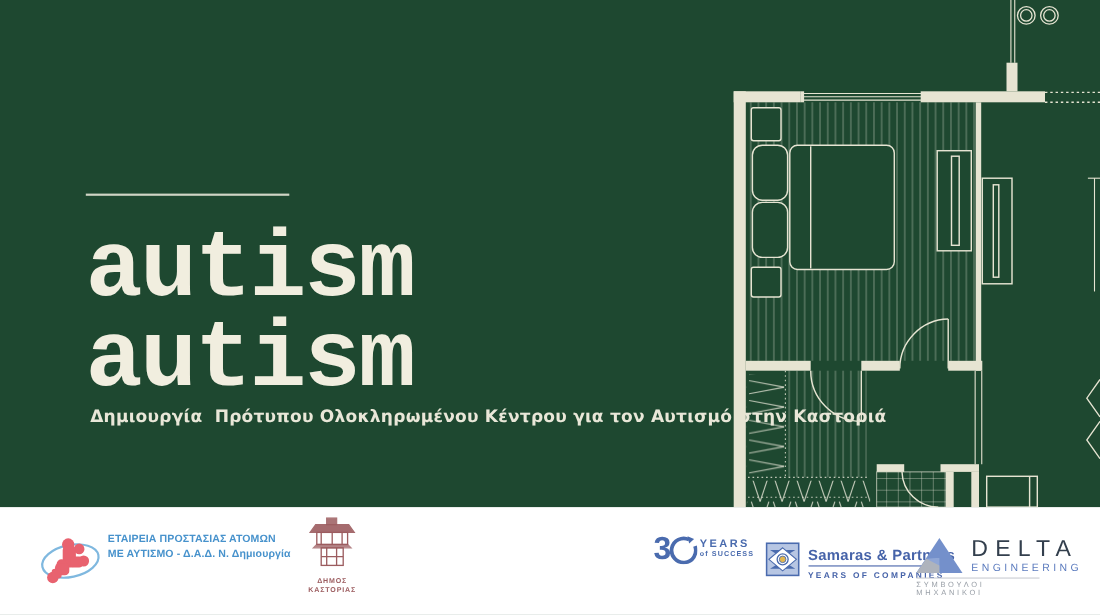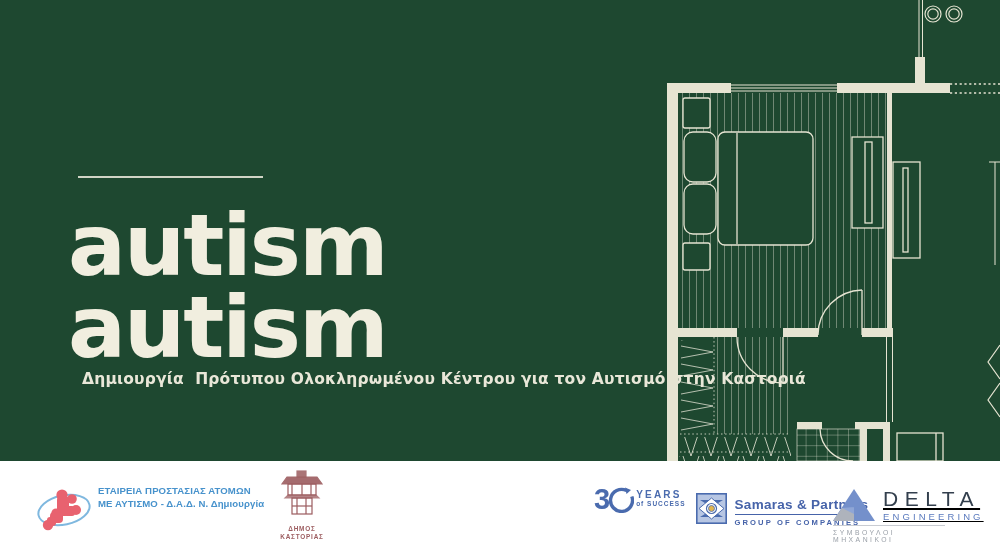--- a/index.html
+++ b/index.html
@@ -1,19 +1,19 @@
 <!DOCTYPE html>
 <html><head>
 <meta charset="utf-8">
 <style>
   html,body{margin:0;padding:0;background:#555;}
   .stage{position:relative;width:1000px;height:559px;overflow:hidden;background:#1E4830;font-family:"DejaVu Sans",sans-serif;}
   
   .hero-rule{position:absolute;left:78px;top:176px;width:185px;height:2px;background:rgba(240,237,223,.85);}
-  .main-title{position:absolute;left:68px;top:204px;margin:0;font-size:86px;line-height:82px;font-weight:bold;letter-spacing:-2px;color:#F1EEDF;}
+  .main-title{position:absolute;left:78px;top:204px;margin:0;font-size:86px;line-height:82px;font-weight:bold;letter-spacing:-2px;color:#F1EEDF;font-family:Liberation Mono, monospace;}
   .subtitle{position:absolute;left:82px;top:370px;margin:0;font-size:15.5px;font-weight:600;letter-spacing:.2px;color:#E9E7D8;white-space:pre-wrap;}
   
   .plan{position:absolute;right:0;top:0;}
   
   .footer{position:absolute;left:0;bottom:0;width:1000px;height:98px;background:#FFFFFF;}
   .logo{position:absolute;display:flex;}
   .logo-autism{left:34px;top:24px;gap:6px;}
   .autism-text{font-family:"Liberation Sans",sans-serif;font-size:9.6px;font-weight:bold;color:#4792CC;line-height:12.5px;letter-spacing:.1px;}
   .logo-muni{left:268px;top:8px;flex-direction:column;align-items:center;width:68px;}
   .muni-text{font-family:"Liberation Sans",sans-serif;font-size:6.4px;font-weight:bold;color:#9C5C5F;letter-spacing:.8px;text-align:center;line-height:8px;margin-top:2px;}
@@ -21,21 +21,21 @@
   .y30{display:flex;align-items:flex-start;}
   .y30-num{font-family:"Liberation Sans",sans-serif;font-size:29px;font-weight:bold;color:#4A6BAE;line-height:24px;}
   .y30-text{margin-left:2px;margin-top:3px;font-family:"Liberation Sans",sans-serif;color:#4A6BAE;}
   .y30-years{font-size:10px;font-weight:bold;letter-spacing:2.2px;line-height:10px;}
   .y30-success{font-size:6.5px;font-weight:bold;letter-spacing:1px;line-height:8px;}
   .samaras-icon{margin-left:10px;margin-top:6px;}
   .samaras-text{margin-left:8px;margin-top:10px;font-family:"Liberation Sans",sans-serif;color:#4663A9;}
   .samaras-name{font-size:13.5px;font-weight:bold;letter-spacing:.3px;border-bottom:1.5px solid #4663A9;padding-bottom:2px;}
   .samaras-group{font-size:7.6px;font-weight:bold;letter-spacing:2.1px;margin-top:3px;}
   .logo-delta{left:833px;top:27px;flex-direction:column;width:158px;}
-  .delta-row{display:flex;align-items:flex-end;text-decoration:underline;}
+  .delta-row{display:flex;align-items:flex-end;}
   .delta-text{margin-left:6px;font-family:"Liberation Sans",sans-serif;}
   .delta-name{font-size:21px;letter-spacing:6.5px;color:#333F4D;line-height:22px;}
   .delta-eng{font-size:9.5px;letter-spacing:3.1px;color:#5B7BBE;margin-top:1px;}
   .delta-sub{font-family:"Liberation Sans",sans-serif;font-size:6.8px;letter-spacing:2.5px;color:#9AA0A8;border-top:1px solid #C9CCD2;margin-top:3px;padding-top:3px;width:112px;}
 </style>
 </head>
 <body>
 
 <div class="stage">
 
@@ -210,21 +210,21 @@
       <svg class="samaras-icon" width="31" height="31" viewBox="0 0 31 31">
         <rect x="0.8" y="0.8" width="29.4" height="29.4" fill="#B7C6E3" stroke="#4A6BAE" stroke-width="1.6"></rect>
         <polygon points="4,7 27,7 15.5,14" fill="#4A6BAE"></polygon>
         <polygon points="4,24 27,24 15.5,17" fill="#4A6BAE"></polygon>
         <polygon points="15.5,5 28,15.5 15.5,26 3,15.5" fill="#FFFFFF" stroke="#4A6BAE" stroke-width="1"></polygon>
         <circle cx="15.5" cy="15.5" r="5" fill="none" stroke="#4A6BAE" stroke-width="1.2"></circle>
         <circle cx="15.5" cy="15.5" r="3" fill="#E2B64F" stroke="#4A6BAE" stroke-width="0.8"></circle>
       </svg>
       <div class="samaras-text">
         <div class="samaras-name">Samaras &amp; Partners</div>
-        <div class="samaras-group">GROUP OF COMPANIES</div>
+        <div class="samaras-group">YEARS OF COMPANIES</div>
       </div>
     </div>
 
     <div class="logo logo-delta">
       <div class="delta-row">
         <svg width="44" height="34" viewBox="0 0 44 34">
           <polygon points="21,1 42,33 0,33" fill="#7490CB"></polygon>
           <polygon points="21,1 21,19 9,20 0,33 21,33 21,19" fill="#8FA6D6"></polygon>
           <polygon points="9,20 0,33 21,33 21,26" fill="#AEB3BC"></polygon>
         </svg>

